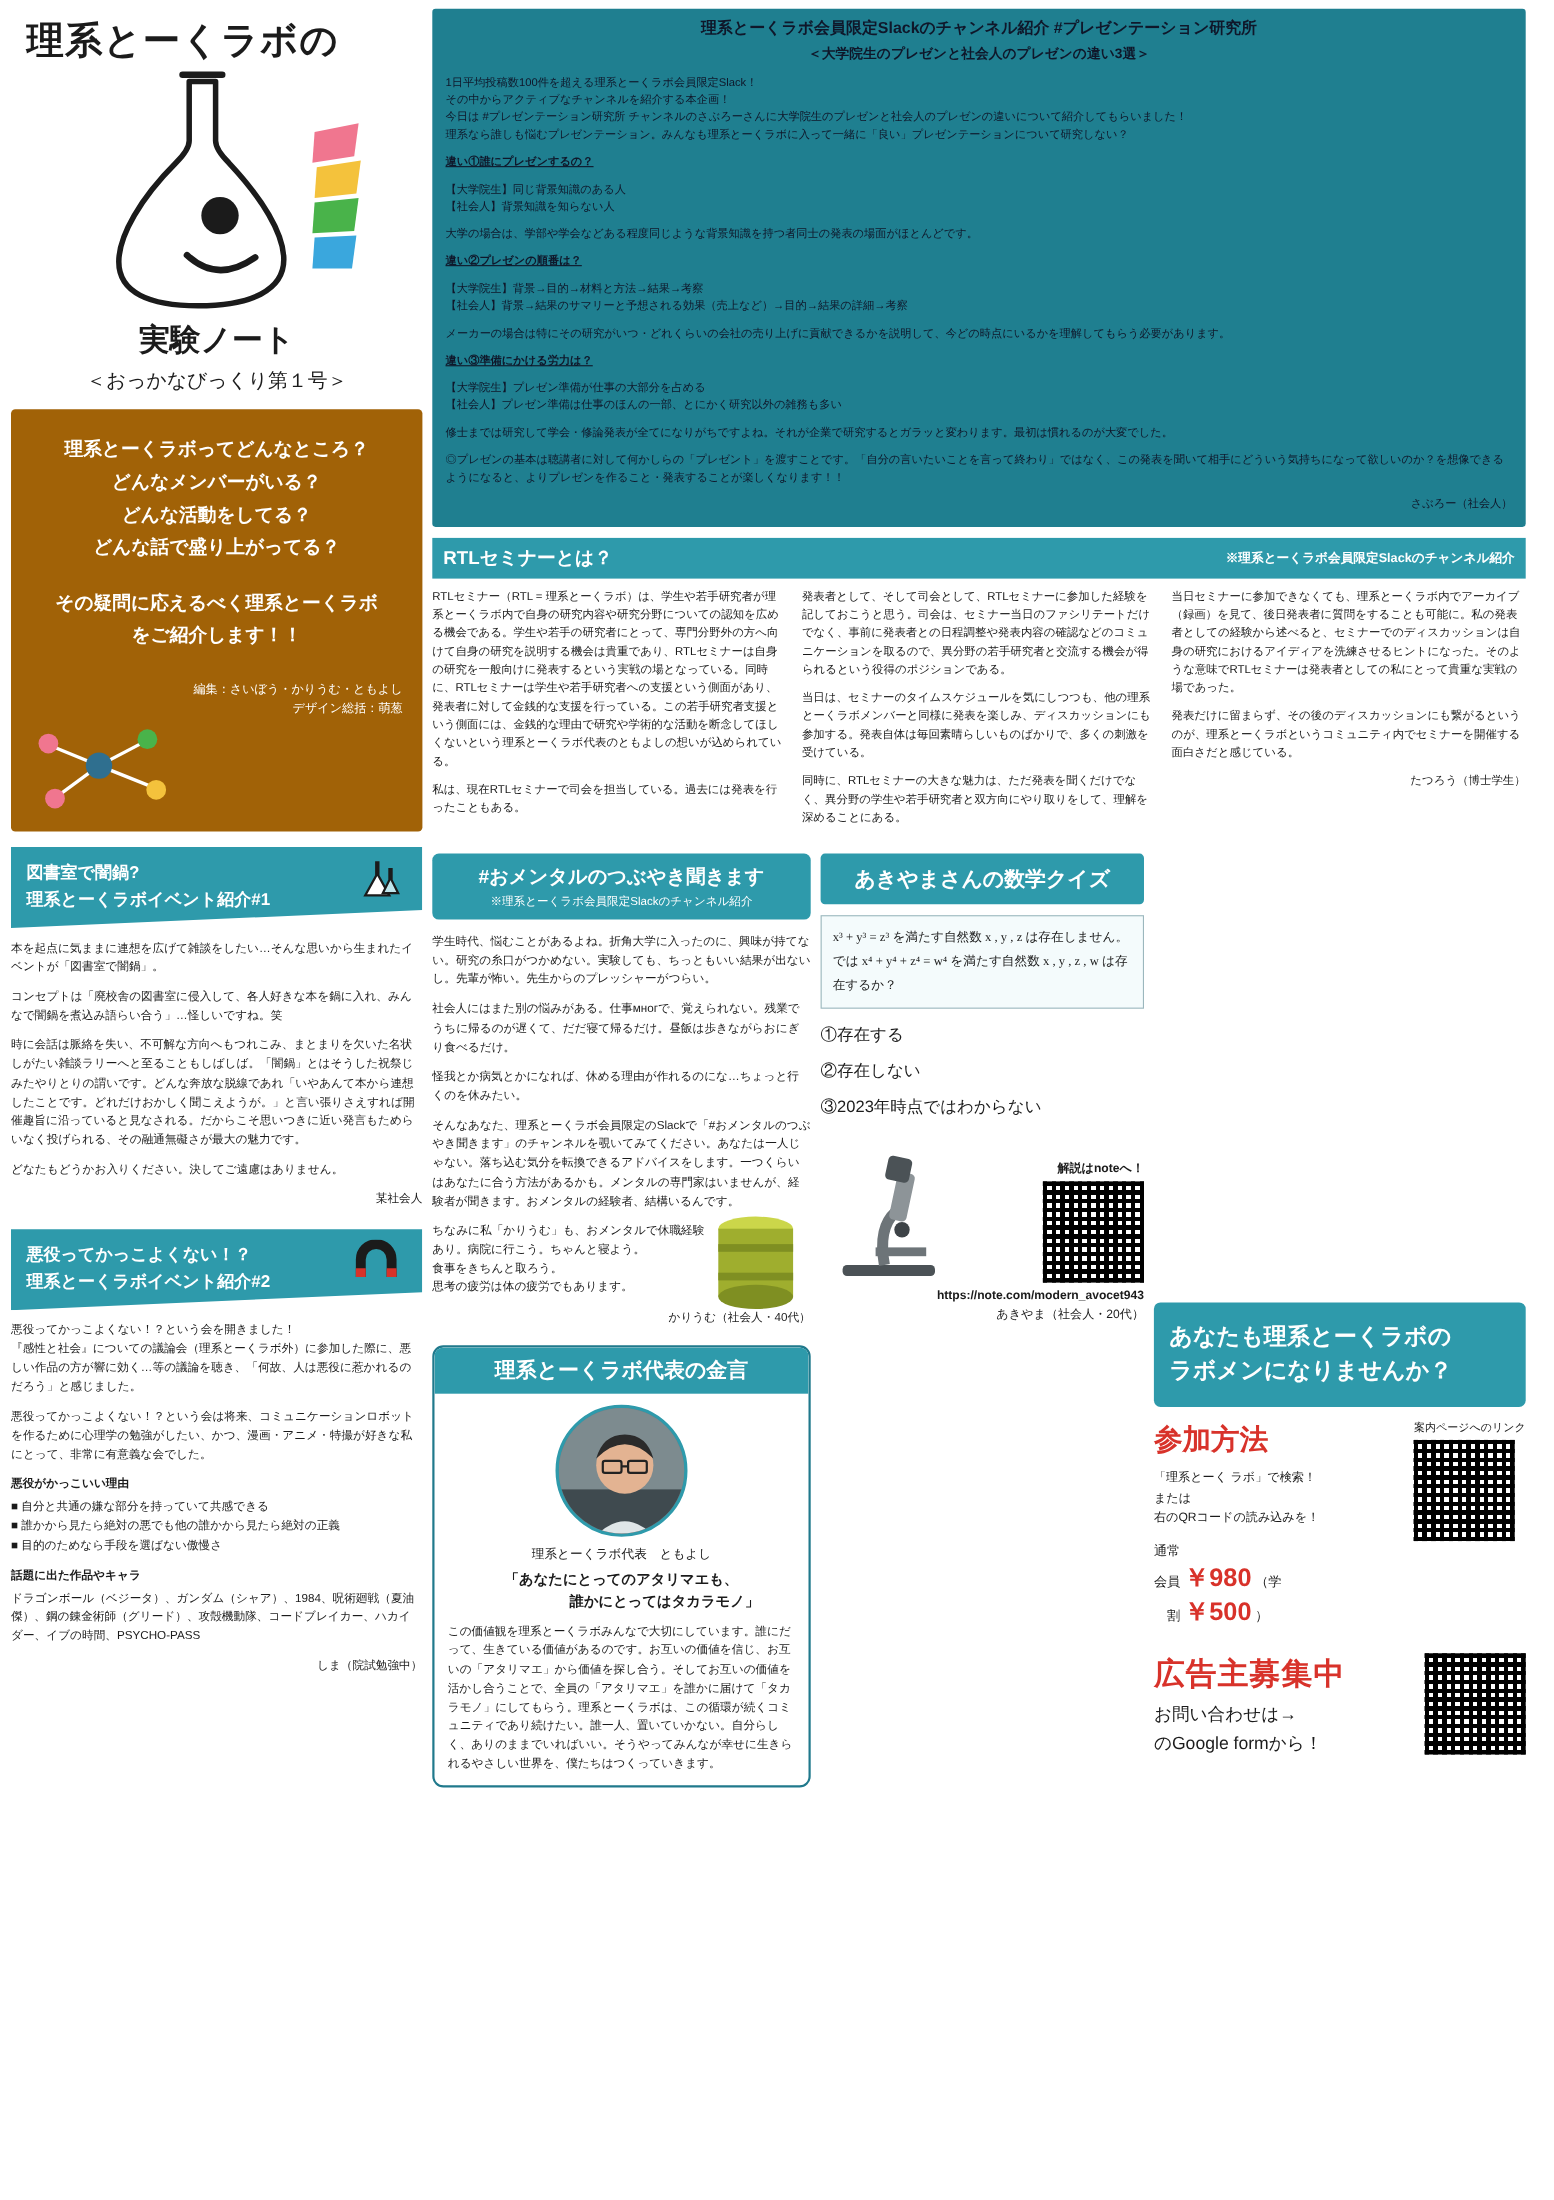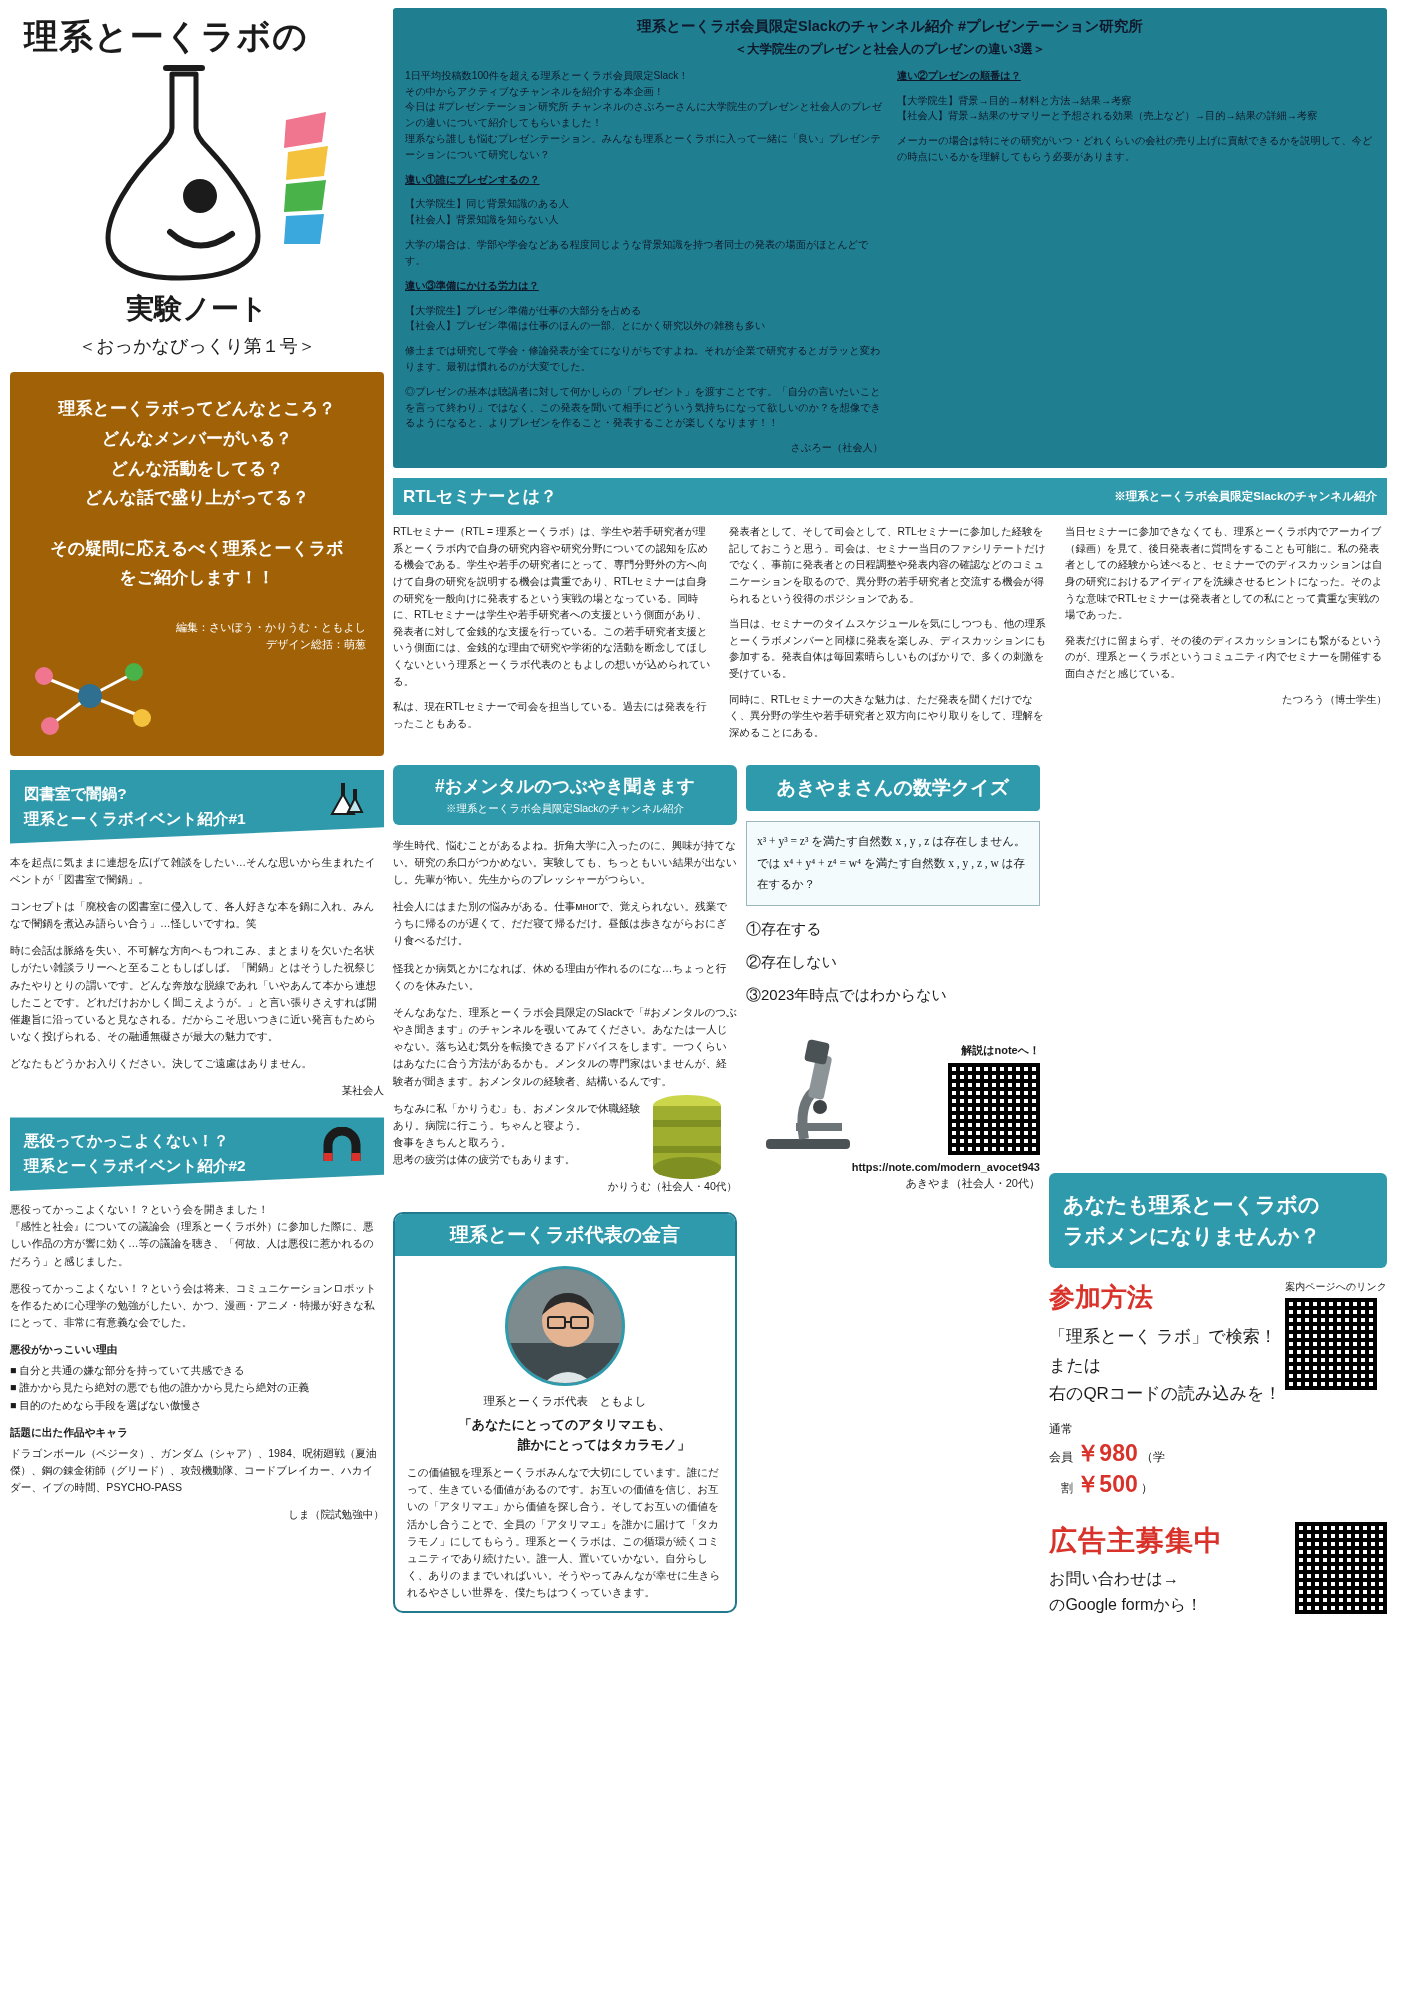--- a/index.html
+++ b/index.html
@@ -58,21 +58,21 @@
   .sig { text-align:right; font-size:10.6px; margin-top:2px; }
 
   
   .feature {
     grid-column: 2 / span 3;
     background:#1f7f90; color:#0f172a; border-radius:3px; padding:8px 12px 12px;
   }
   .feature-h1 { font-size:14.5px; font-weight:bold; text-align:center; line-height:1.5; }
   .feature-h2 { font-size:12.5px; font-weight:bold; text-align:center; margin-top:3px; }
   .feature-cols {
-    display:grid; grid-template-columns: 1fr 1fr; grid-column-gap:14px;
+    display:grid; grid-template-columns: 1fr; grid-column-gap:14px;
     margin-top:10px; font-size:10.2px; line-height:1.55;
   }
   .feature-cols p { margin:0 0 9px 0; }
 
   .rtl-head {
     background:#2e9aab; color:#fff; padding:7px 10px; margin-top:10px;
     display:flex; align-items:center; justify-content:space-between;
   }
   .rtl-head .t { font-size:17px; font-weight:bold; }
   .rtl-head .s { font-size:11.5px; font-weight:bold; }
@@ -119,21 +119,21 @@
   .qr-label { font-size:11px; font-weight:bold; text-align:right; }
   .note-url { font-size:11px; font-weight:bold; text-align:right; margin-top:6px; }
   .note-sig { font-size:11px; text-align:right; margin-top:3px; }
 
   .join-head {
     background:#2e9aab; color:#fff; border-radius:6px; padding:16px 14px;
     font-size:21px; font-weight:bold; line-height:1.5;
   }
   .join-body { margin-top:12px; position:relative; }
   .join-how { color:#d8322a; font-size:26px; font-weight:bold; }
-  .join-sub { font-size:17px; line-height:1.7; margin-top:8px; }
+  .join-sub { font-size:11px; line-height:1.7; margin-top:8px; }
   .price { font-size:12px; margin-top:12px; }
   .price .yen { color:#d8322a; font-size:23px; font-weight:bold; }
   .ad-title { color:#d8322a; font-size:28px; font-weight:bold; letter-spacing:1px; }
   .ad-sub { font-size:16px; line-height:1.6; margin-top:6px; }
   .qr-side { position:absolute; right:0; top:0; text-align:center; }
   .qr-side .cap { font-size:10px; margin-bottom:4px; }
 </style>
 </head>
 <body>
 

